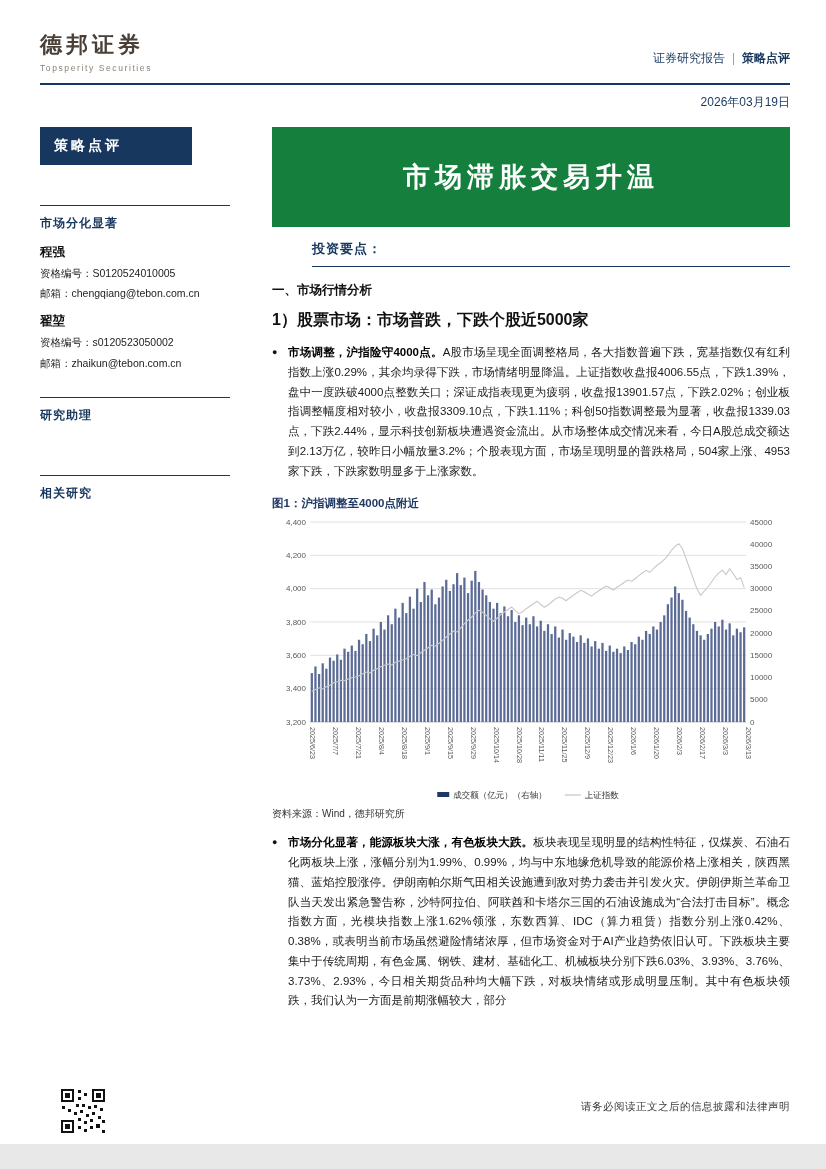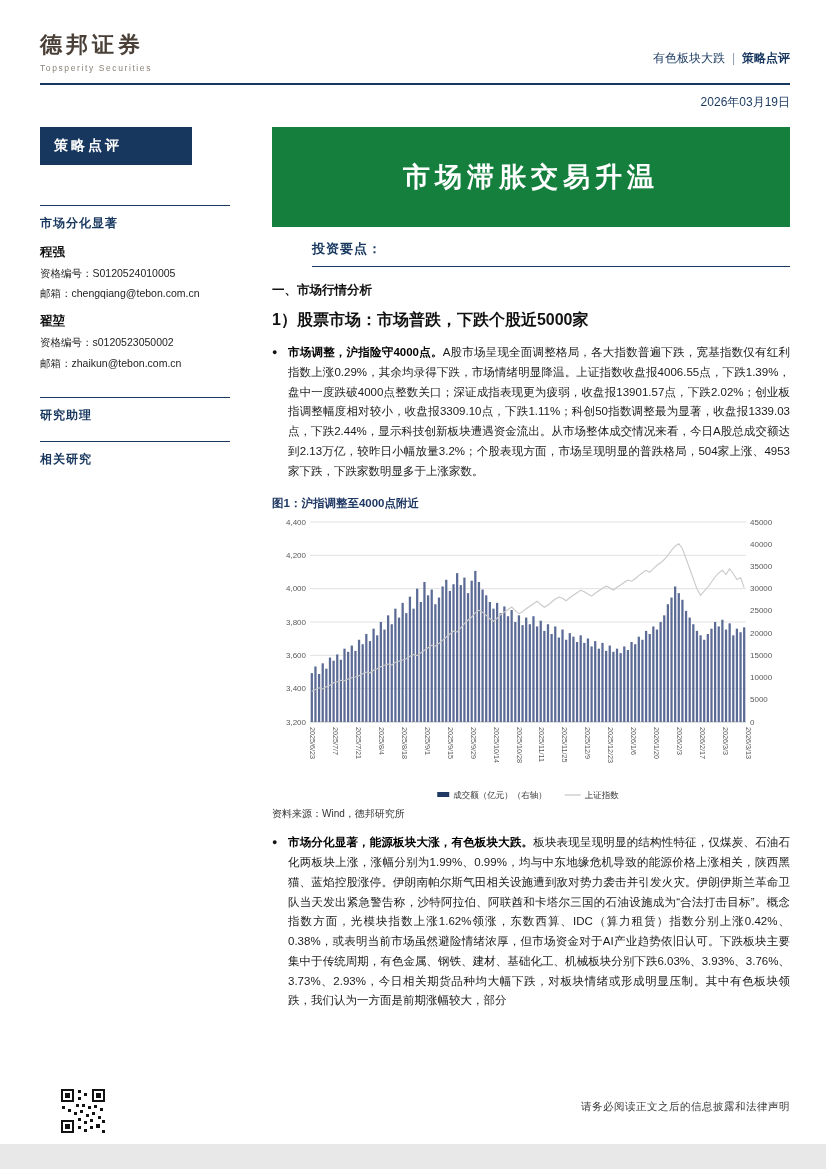--- a/index.html
+++ b/index.html
@@ -23,21 +23,21 @@
   .side { width:190px; flex:none; }
   .badge { background:#17375E; color:#fff; font-weight:bold; font-size:14px;
            padding:10px 14px; width:152px; letter-spacing:3px; }
   .side-h { color:#17375E; font-weight:bold; font-size:12px; border-top:1.5px solid #17375E;
             padding-top:9px; letter-spacing:1px; }
   .sec-analyst { margin-top:40px; }
   .analyst { margin-top:12px; }
   .a-name { font-size:12.5px; font-weight:bold; color:#111; }
   .a-line { font-size:10.5px; color:#222; margin-top:5px; line-height:1.45; }
   .sec-assist { margin-top:26px; }
-  .sec-related { margin-top:17px; }
+  .sec-related { margin-top:51px; }
 
   
   .main { flex:1; margin-left:42px; width:518px; }
   .banner { background:#15803d; height:100px; display:flex; align-items:center; justify-content:center; }
   .banner h1 { color:#ffffff; font-size:27px; font-weight:bold; letter-spacing:5px; }
   .hl { color:#17375E; font-weight:bold; font-size:13px; letter-spacing:1px;
         border-bottom:1.5px solid #17375E; padding:13px 0 8px;margin-left:40px; }
   .para { font-size:11.5px; line-height:1.72; text-align:justify; color:#1a1a1a; }
   .para b { color:#000; }
   .abstract { margin-top:12px; }
@@ -60,21 +60,21 @@
 
 <div class="page">
 
   <header>
     <div class="hdr-top">
       <div class="logo">
         <div class="logo-cn">德邦证券</div>
         <div class="logo-en">Topsperity Securities</div>
       </div>
       <div class="hdr-right">
-        <span>有色板块大跌</span><span class="sep">|</span><span class="cat">策略点评</span>
+        <span>证券研究报告</span><span class="sep">|</span><span class="cat">策略点评</span>
       </div>
     </div>
     <div class="hdr-date">2026年03月19日</div>
   </header>
 
   <div class="cols">
 
     <aside class="side">
       <div class="badge">策略点评</div>
 

